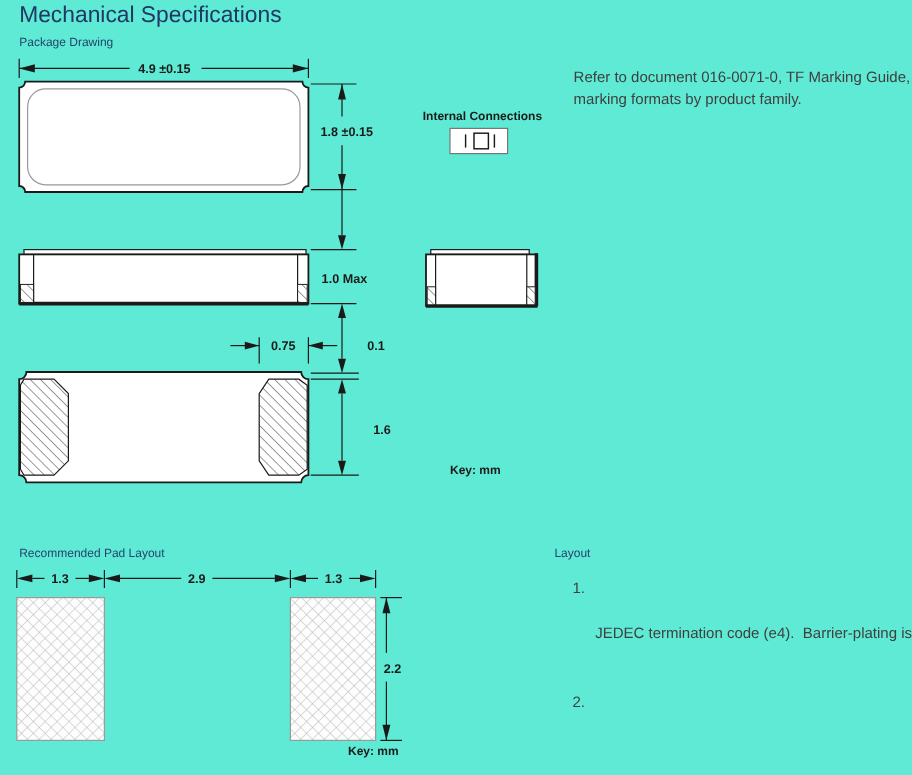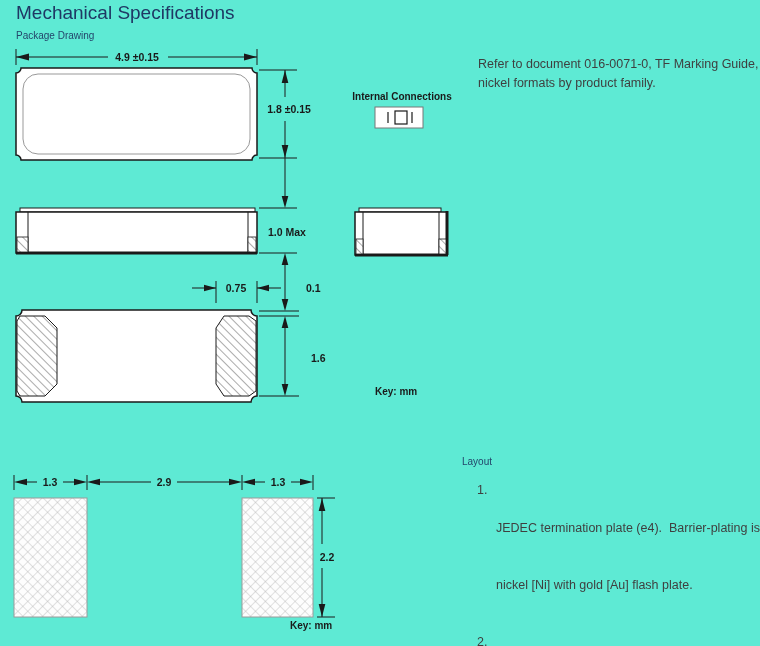--- a/index.html
+++ b/index.html
@@ -145,23 +145,24 @@
       <polygon class="arrow" points="277,351 273.7,339 280.3,339"></polygon>
       <line class="thin" x1="251" y1="351" x2="291" y2="351"></line>
       <text class="dim-text" x="303" y="317" text-anchor="start">1.6</text>
     </g>
 
     <text class="small-label" x="367" y="350" text-anchor="start">Key:  mm</text>
   </svg>
 
   <div class="marking-paragraph">
     <div class="body-text">Refer to document 016-0071-0, TF Marking Guide, for</div>
-    <div class="body-text">nickel formats by product family.</div>
+    <div class="body-text">marking formats by product family.</div>
   </div>
 
+  <div class="section-heading" style="left:16px;top:456px;">Recommended Pad Layout</div>
 
   <svg style="left:8px;top:472px;" width="340" height="165" viewBox="0 0 340 165">
 
     <g>
       <line class="thin" x1="6" y1="3" x2="6" y2="18"></line>
       <line class="thin" x1="79" y1="3" x2="79" y2="18"></line>
       <line class="thin" x1="234" y1="3" x2="234" y2="18"></line>
       <line class="thin" x1="305" y1="3" x2="305" y2="18"></line>
       <polygon class="arrow" points="6,10 19,6.8 19,13.2"></polygon>
       <line class="thin" x1="19" y1="10" x2="29" y2="10"></line>
@@ -196,22 +197,21 @@
     </g>
 
     <text class="small-label" x="282" y="157" text-anchor="start">Key:  mm</text>
   </svg>
 
   <div class="section-heading" style="left:462px;top:456px;">Layout</div>
   <div class="notes-list">
     <div class="note-item">
       <div class="note-num">1.</div>
       <div class="note-lines">
-        <div>JEDEC termination plate (e4).  Barrier-plating is</div>
-        <div>nickel [Ni] with gold [Au] flash plate.</div>
+        <div>JEDEC termination code (e4).  Barrier-plating is</div>
       </div>
     </div>
     <div class="note-item">
       <div class="note-num">2.</div>
       <div class="note-lines">
         
         
       </div>
     </div>
 

